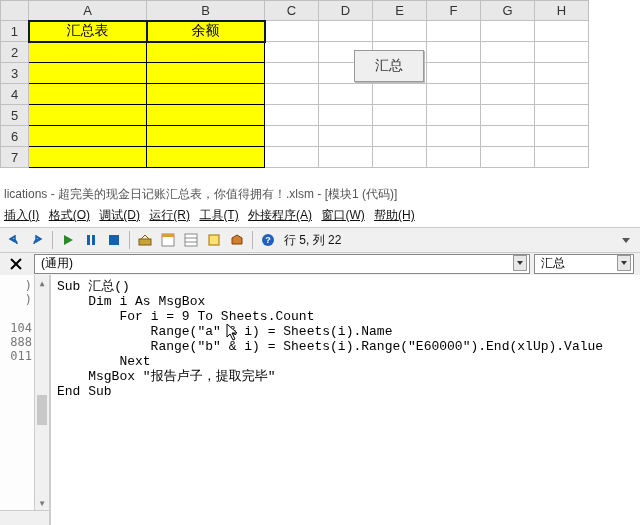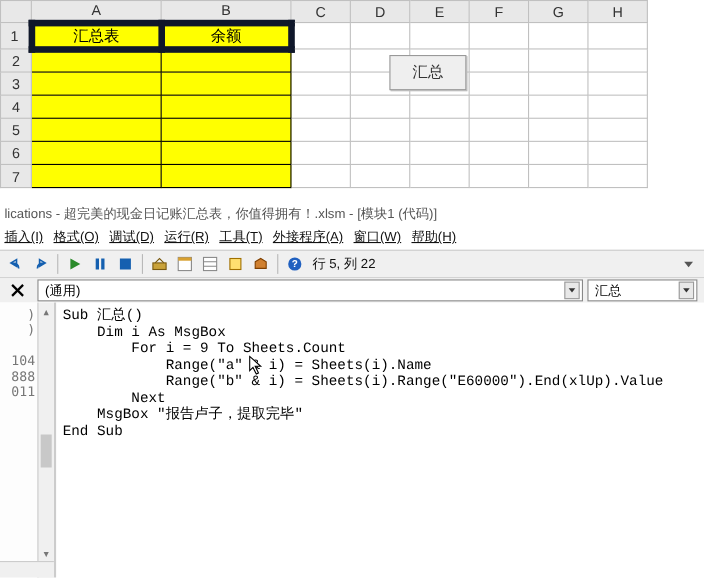--- a/index.html
+++ b/index.html
@@ -6,21 +6,21 @@
   html, body { width: 640px; height: 525px; overflow: hidden; font-family: "Microsoft YaHei", SimSun, sans-serif; font-size: 12px; background: #fff; }
   
   
   .sheet { position: relative; width: 640px; height: 180px; background: #fff; }
   table.grid { border-collapse: collapse; position: absolute; top: 0; left: 0; }
   table.grid th, table.grid td { border: 1px solid #c0c0c0; font-weight: normal; text-align: center; }
   table.grid th.colhdr { background: #e8e8e8; height: 20px; font-size: 13px; color: #333; }
   table.grid th.rowhdr { background: #e8e8e8; width: 28px; font-size: 13px; color: #333; }
   table.grid th.corner { background: #e8e8e8; width: 28px; height: 20px; }
   table.grid td { background: #fff; height: 21px; }
-  table.grid td.yellow-hdr { background: #ffff00; border: 6px solid #0f172a; font-size: 14px; }
+  table.grid td.yellow-hdr { background: #ffff00; border: 2px solid #0f172a; font-size: 14px; }
   table.grid td.yellow { background: #ffff00; border: 1px solid #000; }
   .col-A, .col-B { width: 118px; }
   .col-C, .col-D, .col-E, .col-F, .col-G, .col-H { width: 54px; }
 
   .btn-on-sheet { position: absolute; left: 354px; top: 50px; width: 70px; height: 32px; background: #efefef; border: 1px solid #999; box-shadow: 1px 1px 0 #bbb; font-size: 14px; color: #333; display:flex; align-items:center; justify-content:center; cursor:pointer; }
 
   
   .vba-title { position:absolute; top:183px; left:0; width:548px; height:22px; padding:3px 4px; color:#555; white-space:nowrap; overflow:hidden; }
 
   
@@ -30,21 +30,21 @@
   
   .toolbar { position:absolute; top:227px; left:0; width:640px; height:26px; background:#f0f0f0; border-top:1px solid #ccc; border-bottom:1px solid #ccc; display:flex; align-items:center; padding:0 4px; gap:3px; }
   .tb-btn { width:20px; height:20px; display:flex; align-items:center; justify-content:center; border:1px solid transparent; }
   .tb-sep { width:1px; height:18px; background:#b8b8b8; margin:0 2px; }
   .tb-status { margin-left: 3px; color:#111; }
   svg { display:block; }
 
   
   .dd-row { position:absolute; top:253px; left:0; width:640px; height:22px; display:flex; align-items:center; background:#f0f0f0; }
   .close-x { width:32px; height:22px; display:flex; align-items:center; justify-content:center; }
-  .dd { height:20px; background:#fff; border:1px solid #888; display:flex; align-items:center; justify-content:space-between; padding:0 2px 0 6px; }
+  .dd { height:20px; background:#fff; border:1px solid #888; display:flex; align-items:flex-start; justify-content:space-between; padding:0 2px 0 6px; }
   .dd1 { flex:1; margin-left:2px; }
   .dd2 { width:100px; margin-left:4px; margin-right:6px; }
   .dd .tri { width:14px; height:16px; background:#e8e8e8; border:1px solid #999; display:flex; align-items:center; justify-content:center; }
 
   
   .codewrap { position:absolute; top:275px; left:0; width:640px; bottom:0; display:flex; }
   .gutter { width:50px; border-right:1px solid #ccc; padding:4px 2px; text-align:right; color:#777; font-family: SimSun, monospace; font-size:12px; line-height:14px; white-space:pre; background:#fdfdfd; position:relative; }
   .gutter .vsb { position:absolute; right:0; top:0; bottom:0; width:15px; background:#f0f0f0; border-left:1px solid #ccc; }
   .gutter .vsb .thumb { position:absolute; left:2px; right:2px; top:120px; height:30px; background:#c8c8c8; }
   .gutter .vsb .arr { position:absolute; left:0; right:0; height:15px; display:flex; align-items:center; justify-content:center; }

